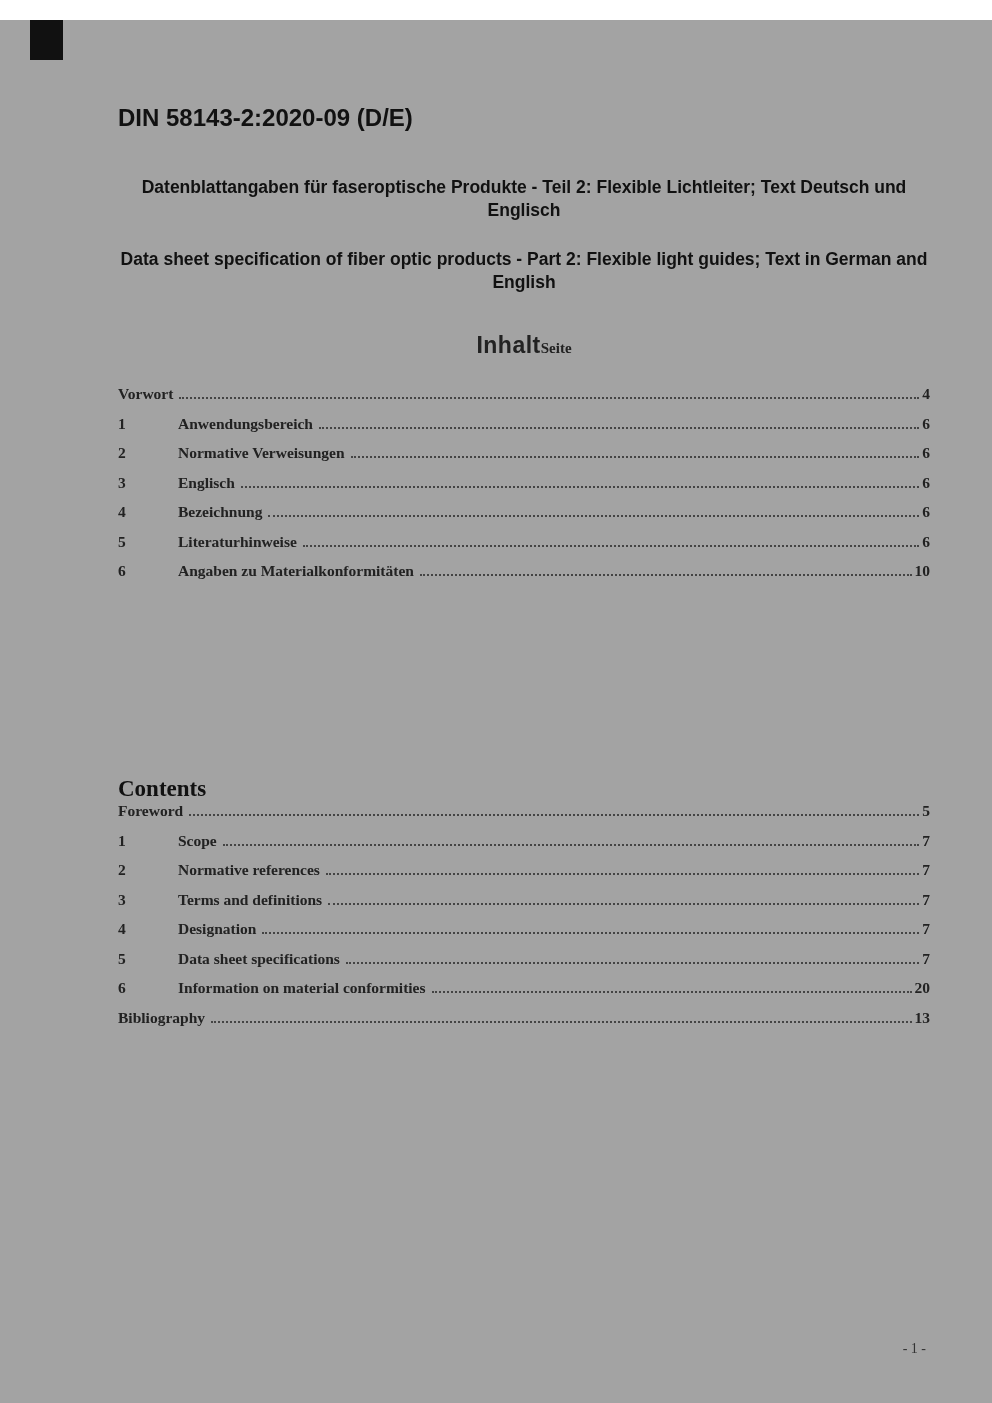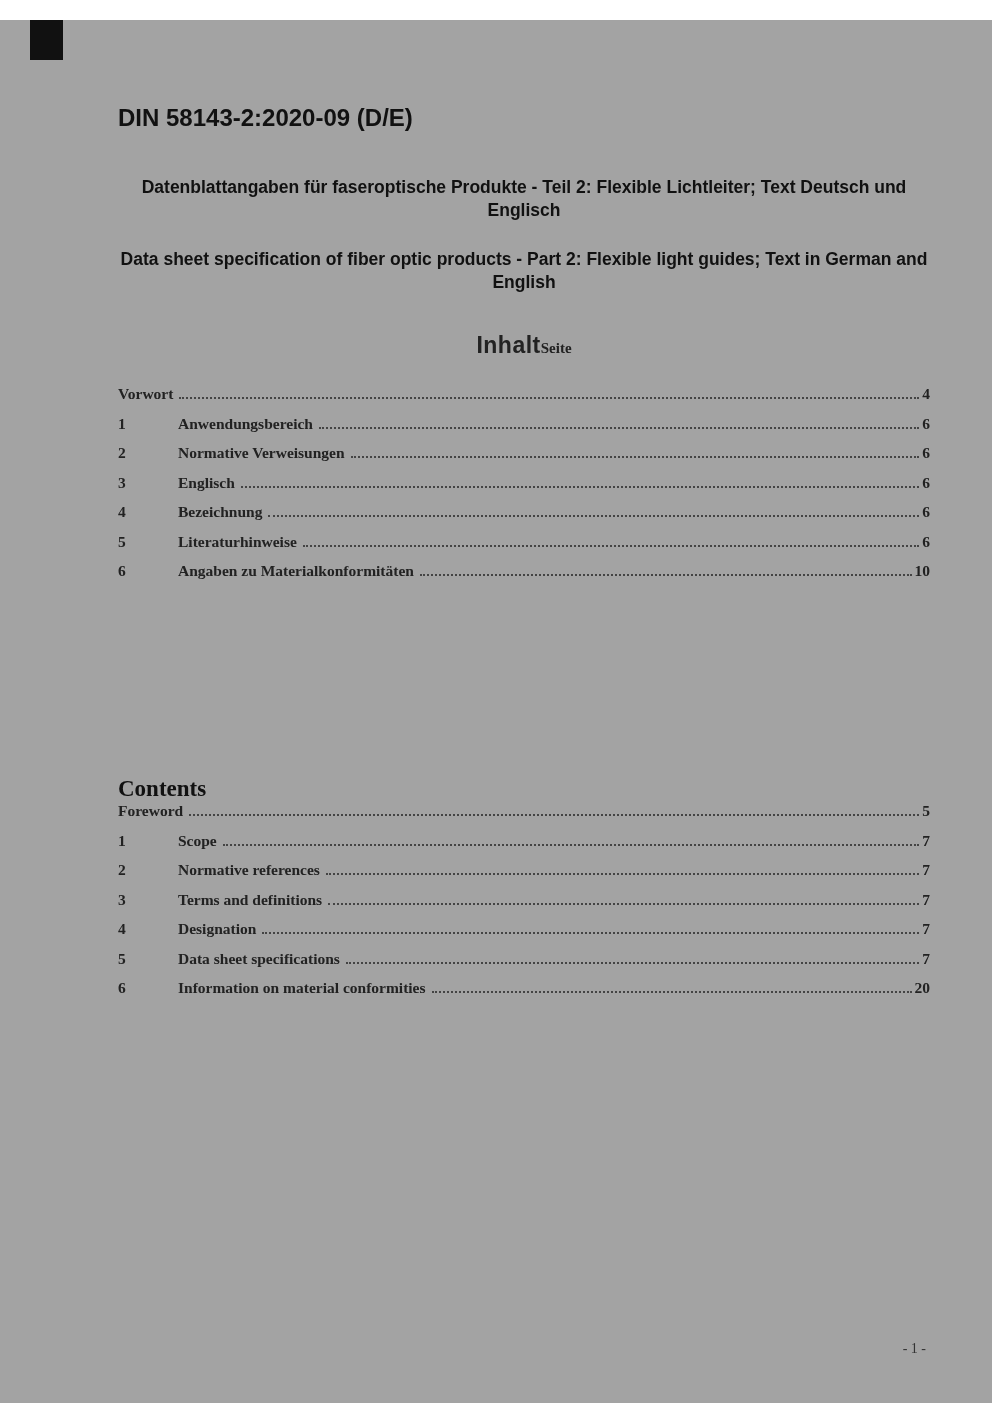--- a/index.html
+++ b/index.html
@@ -242,20 +242,25 @@
         <span class="pg">7</span>
       </div>
 
       <div class="toc-row">
         <span class="num">6</span>
         <span class="label">Information on material conformities</span>
         <span class="leader"></span>
         <span class="pg">20</span>
       </div>
 
+      <div class="toc-row">
+        <span class="label">Bibliography</span>
+        <span class="leader"></span>
+        <span class="pg">13</span>
+      </div>
 
     </div>
 
   </div>
 
   <div class="footer-page-num">- 1 -</div>
 
 </div>
 
 </body></html>

